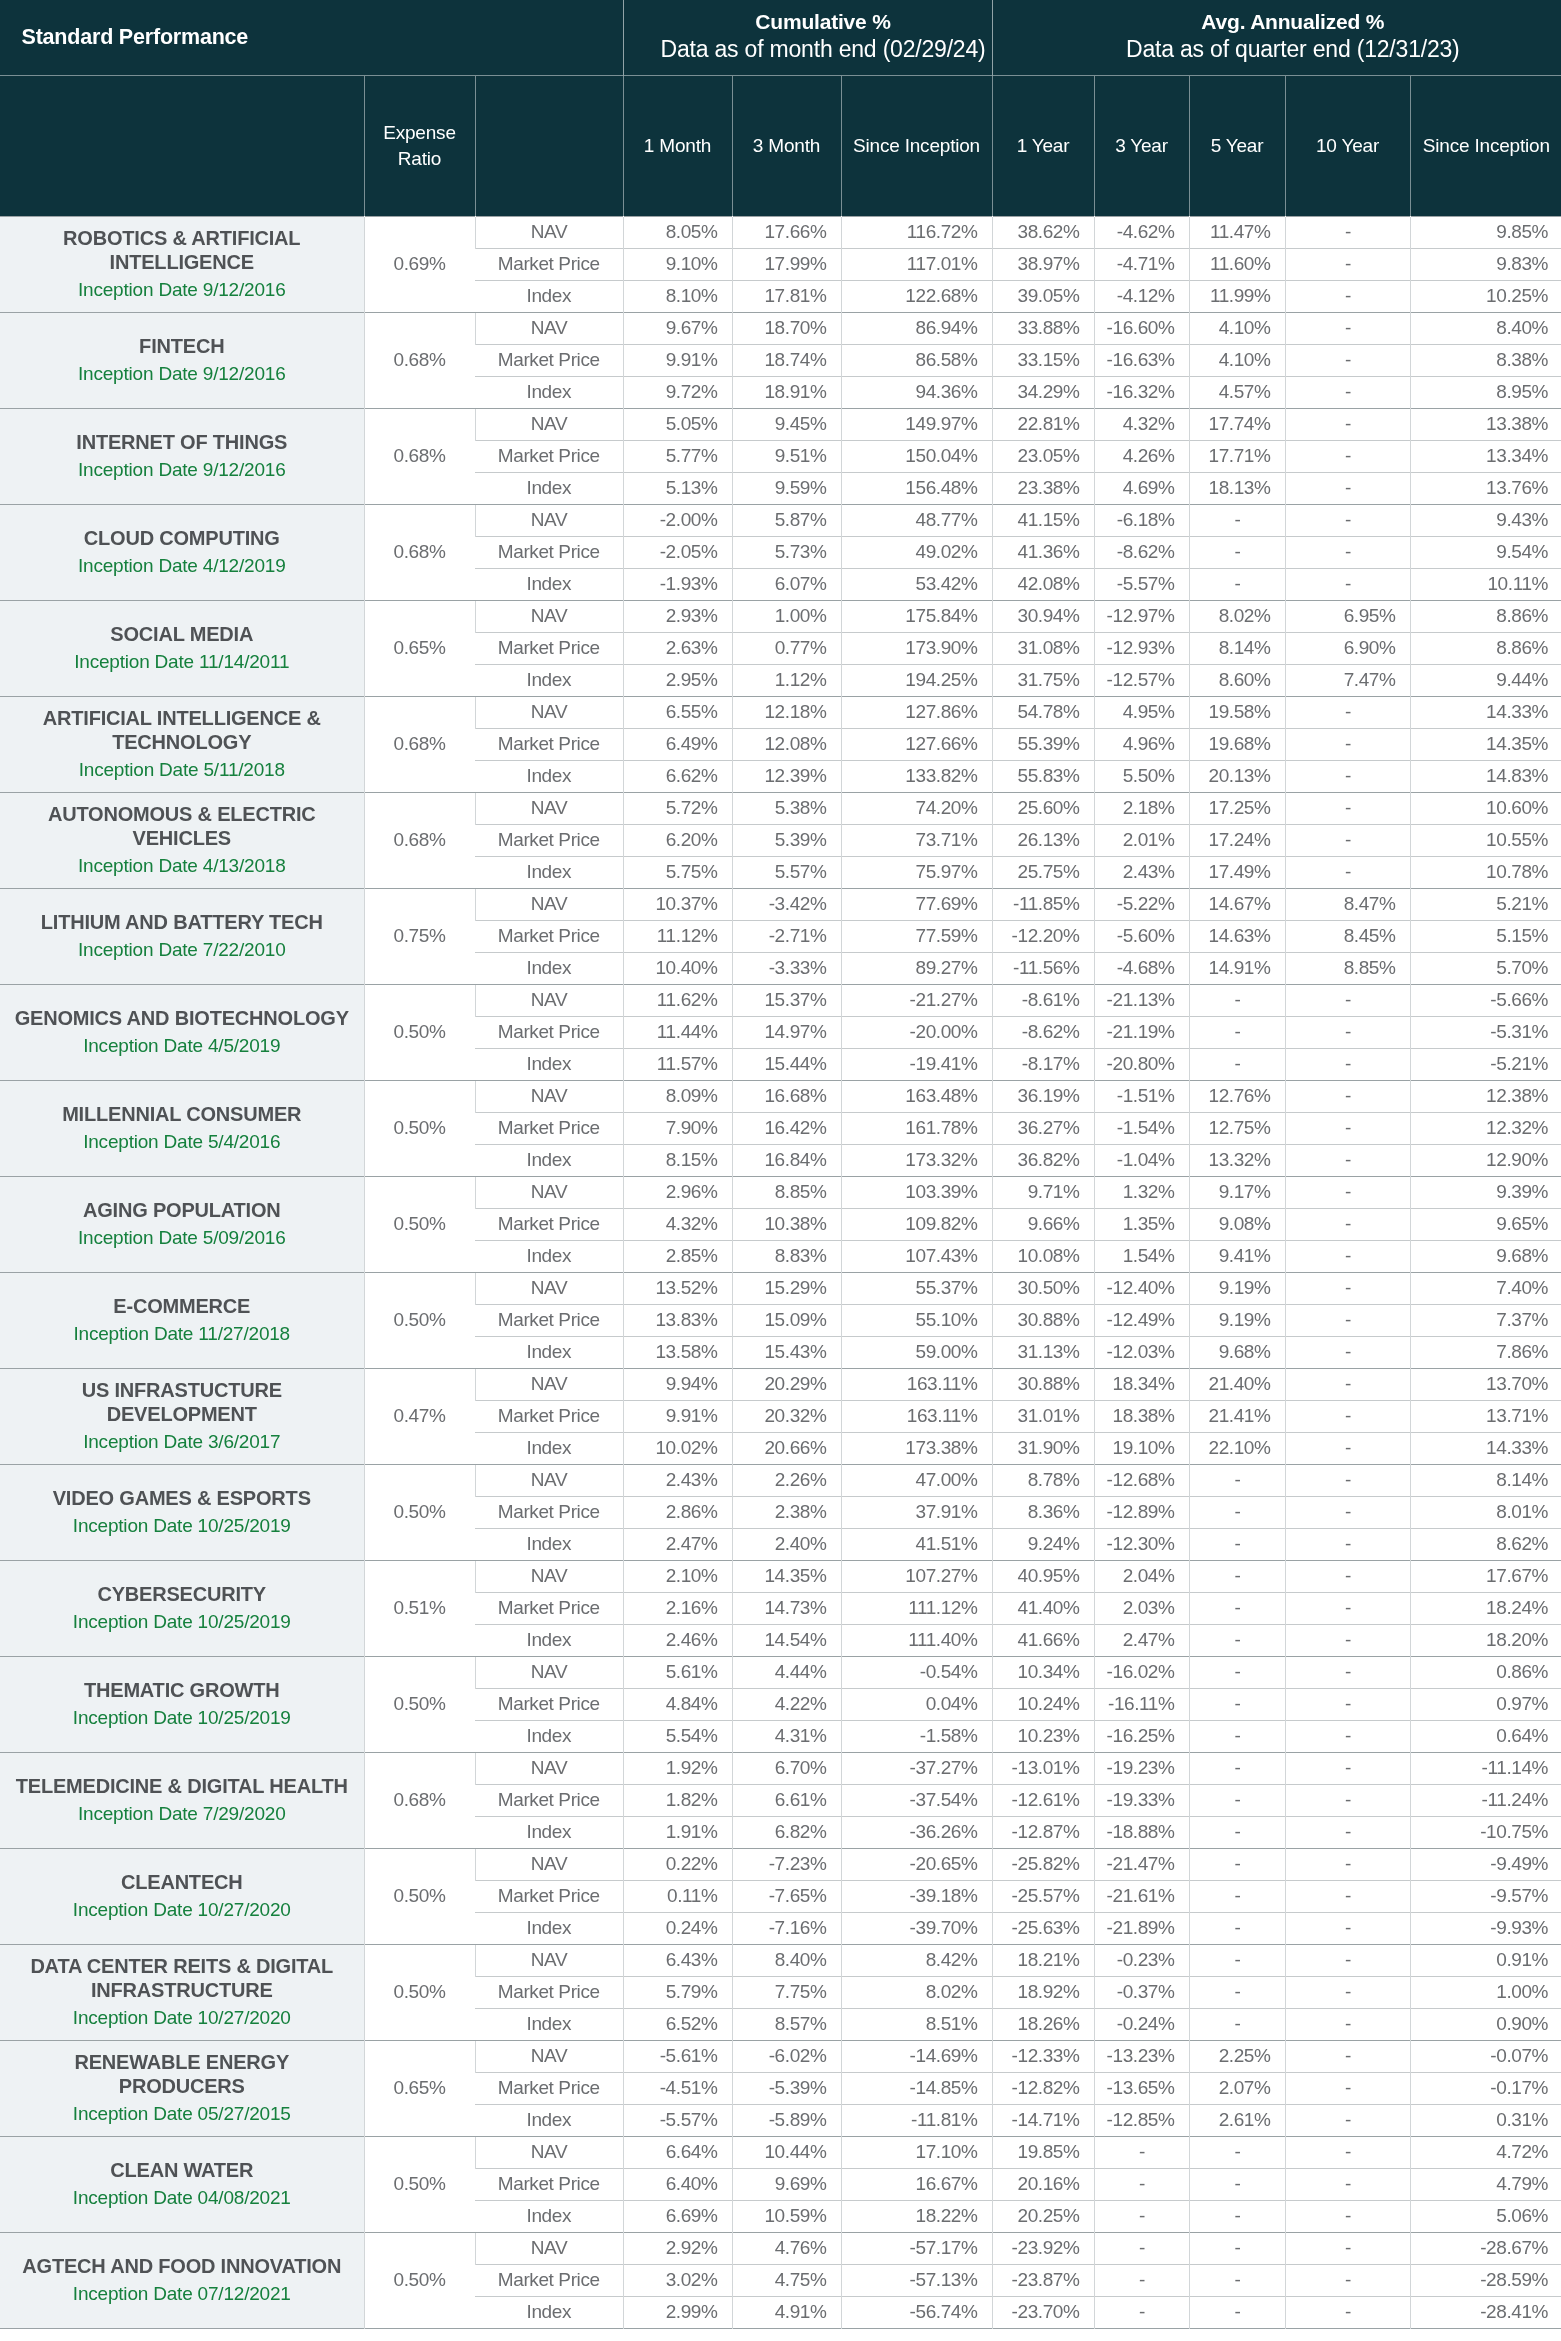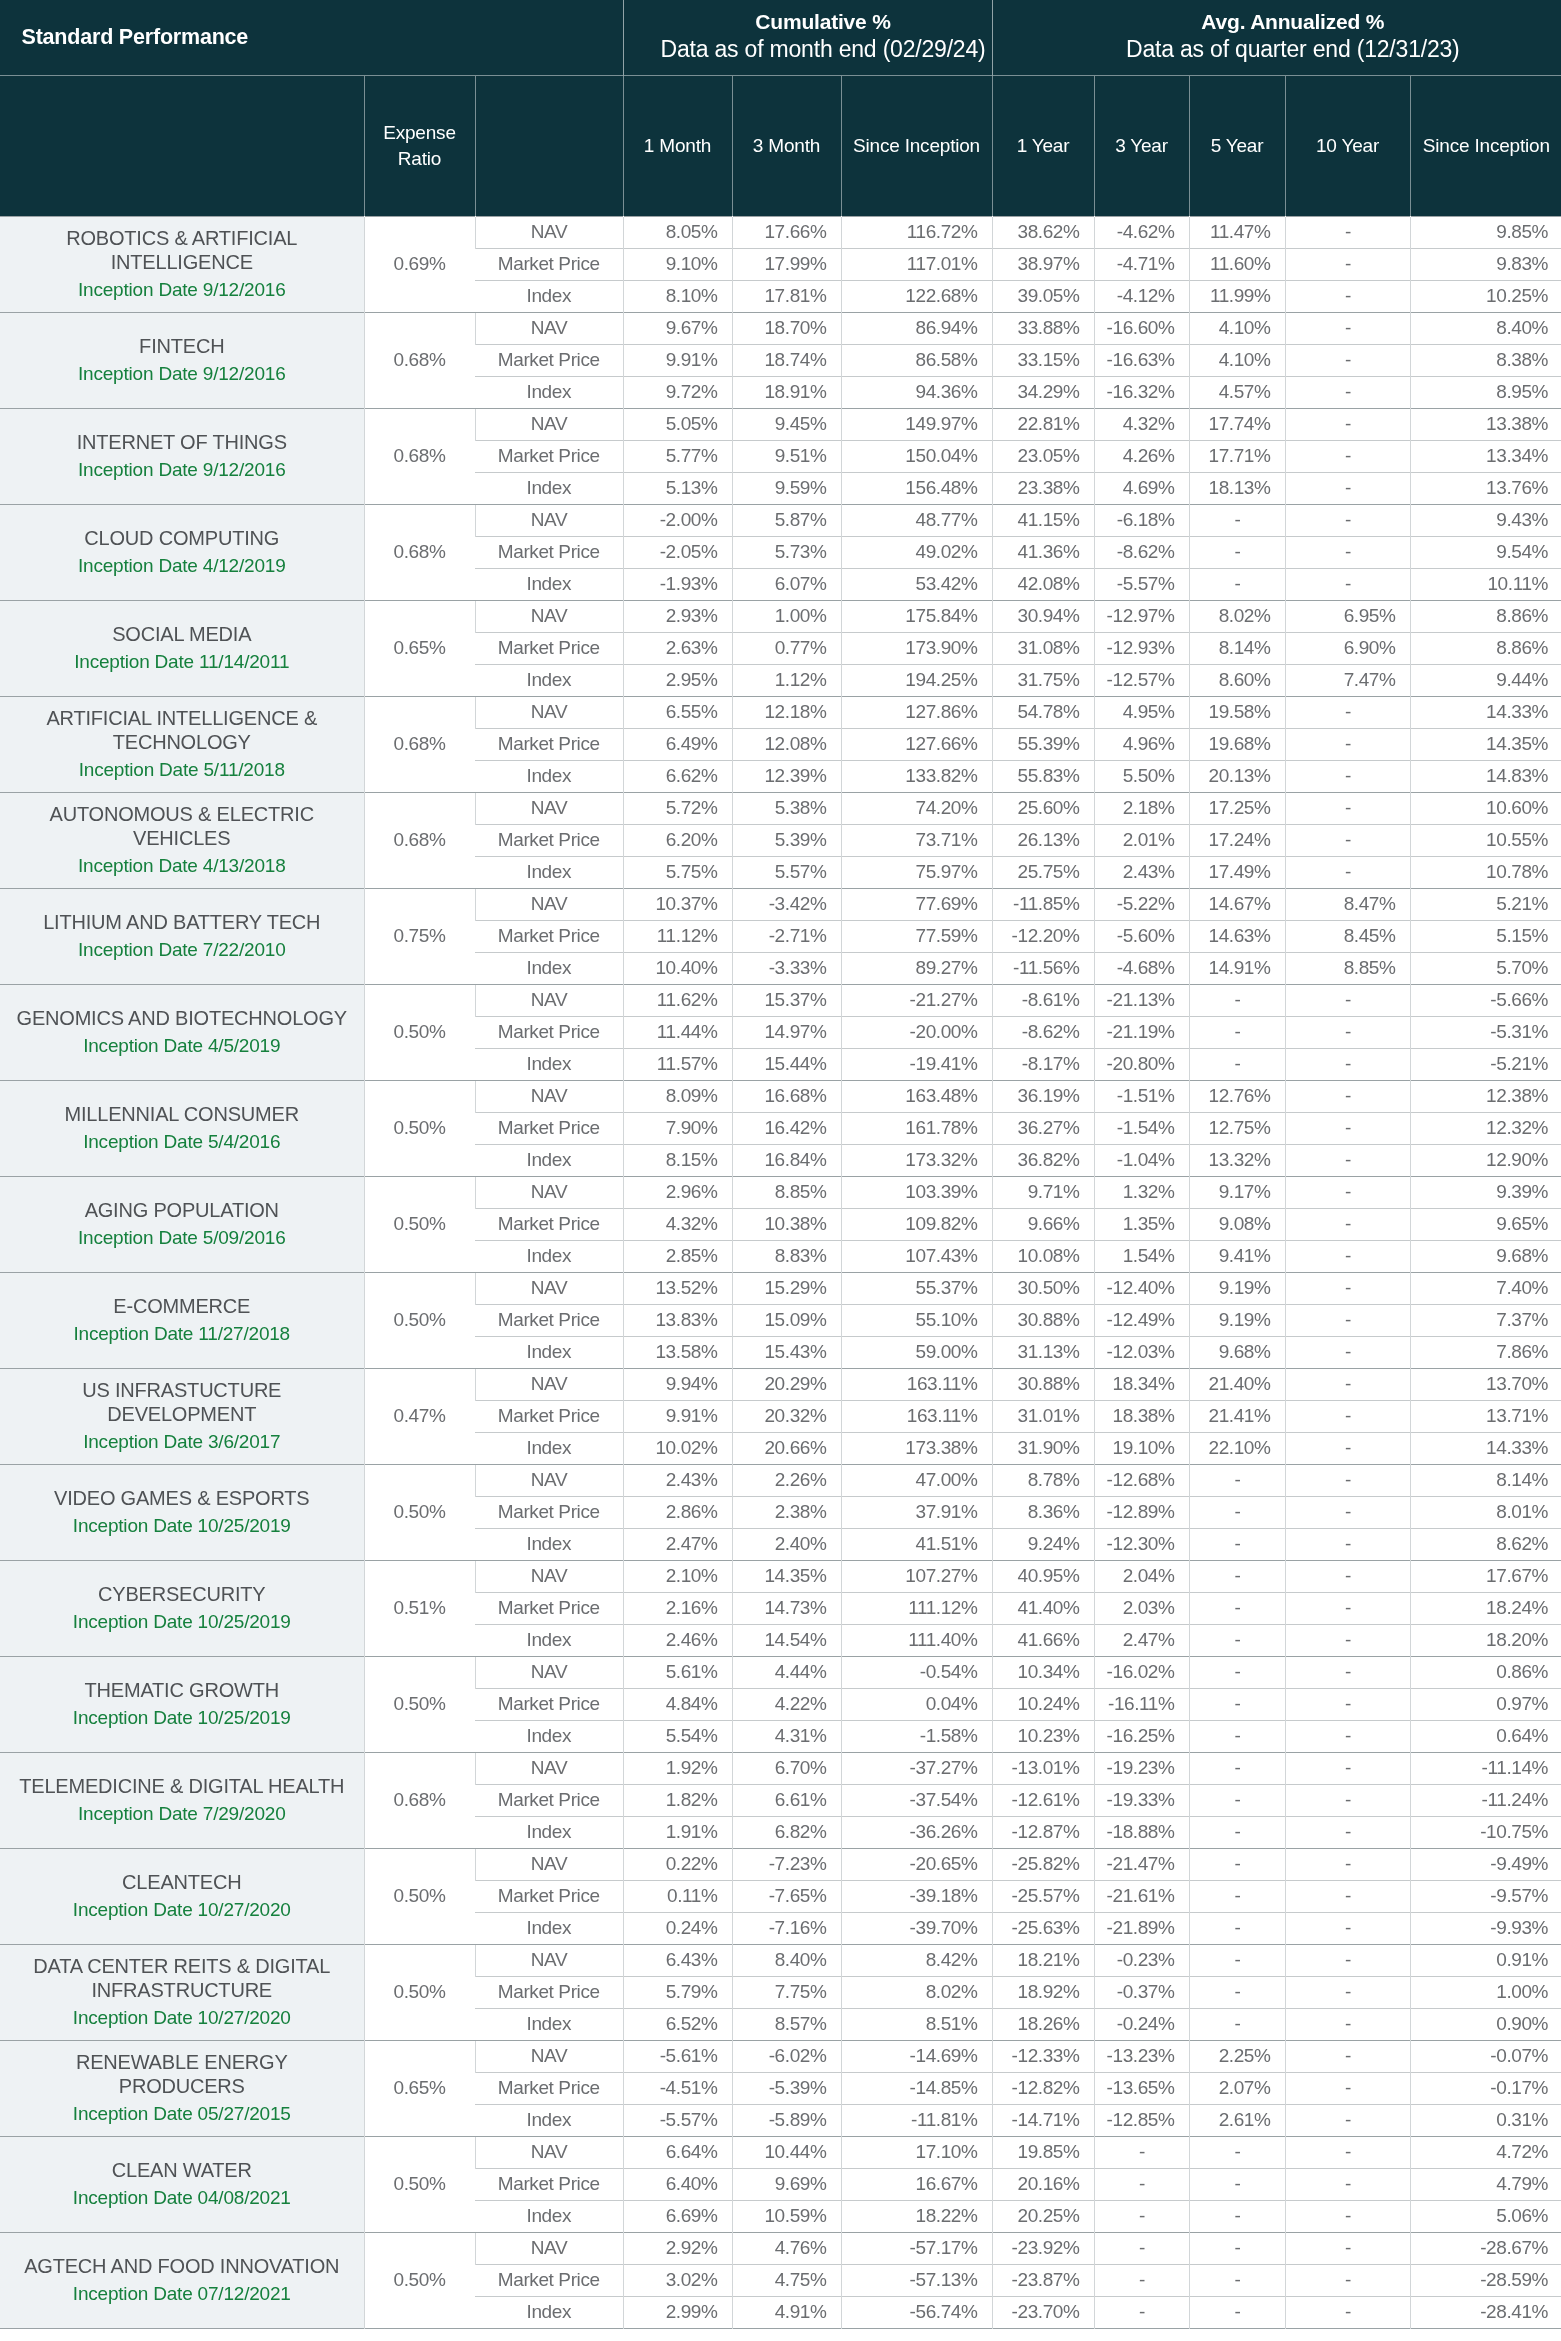--- a/index.html
+++ b/index.html
@@ -28,21 +28,21 @@
     font-size:19px;line-height:1.35;text-align:center;padding:0 5.6px;letter-spacing:-0.2px;}
   tr.hdr-cols th:first-child{border-left:none;}
   
   tbody td{height:32px;font-size:19px;color:var(--num-color);border-left:0.9px solid var(--col-line);
     letter-spacing:-0.4px;vertical-align:middle;}
   tbody td:first-child{border-left:none;}
   tr.sub-row td{border-top:0.9px solid var(--row-line);}
   tr.block-start td{border-top:1.9px solid var(--block-line);}
   table{border-bottom:1.9px solid var(--block-line);}
   td.fund-cell{background:var(--fund-cell-bg);text-align:center;padding:6.6px 12px;}
-  .fund-name{font-size:20px;font-weight:400;color:var(--name-color);line-height:1.2;letter-spacing:-0.2px;}
+  .fund-name{font-size:20px;font-weight:700;color:var(--name-color);line-height:1.2;letter-spacing:-0.2px;}
   .fund-inception{font-size:19px;font-weight:400;color:#15803d;line-height:1.25;margin-top:3.7px;letter-spacing:-0.2px;}
   td.expense-cell{text-align:center;}
   td.row-label{text-align:center;}
   td.num{text-align:right;padding-right:14px;}
   td.num.dash{text-align:center;padding-right:0;}
 </style>
 </head>
 <body>
 
 <div class="page">

